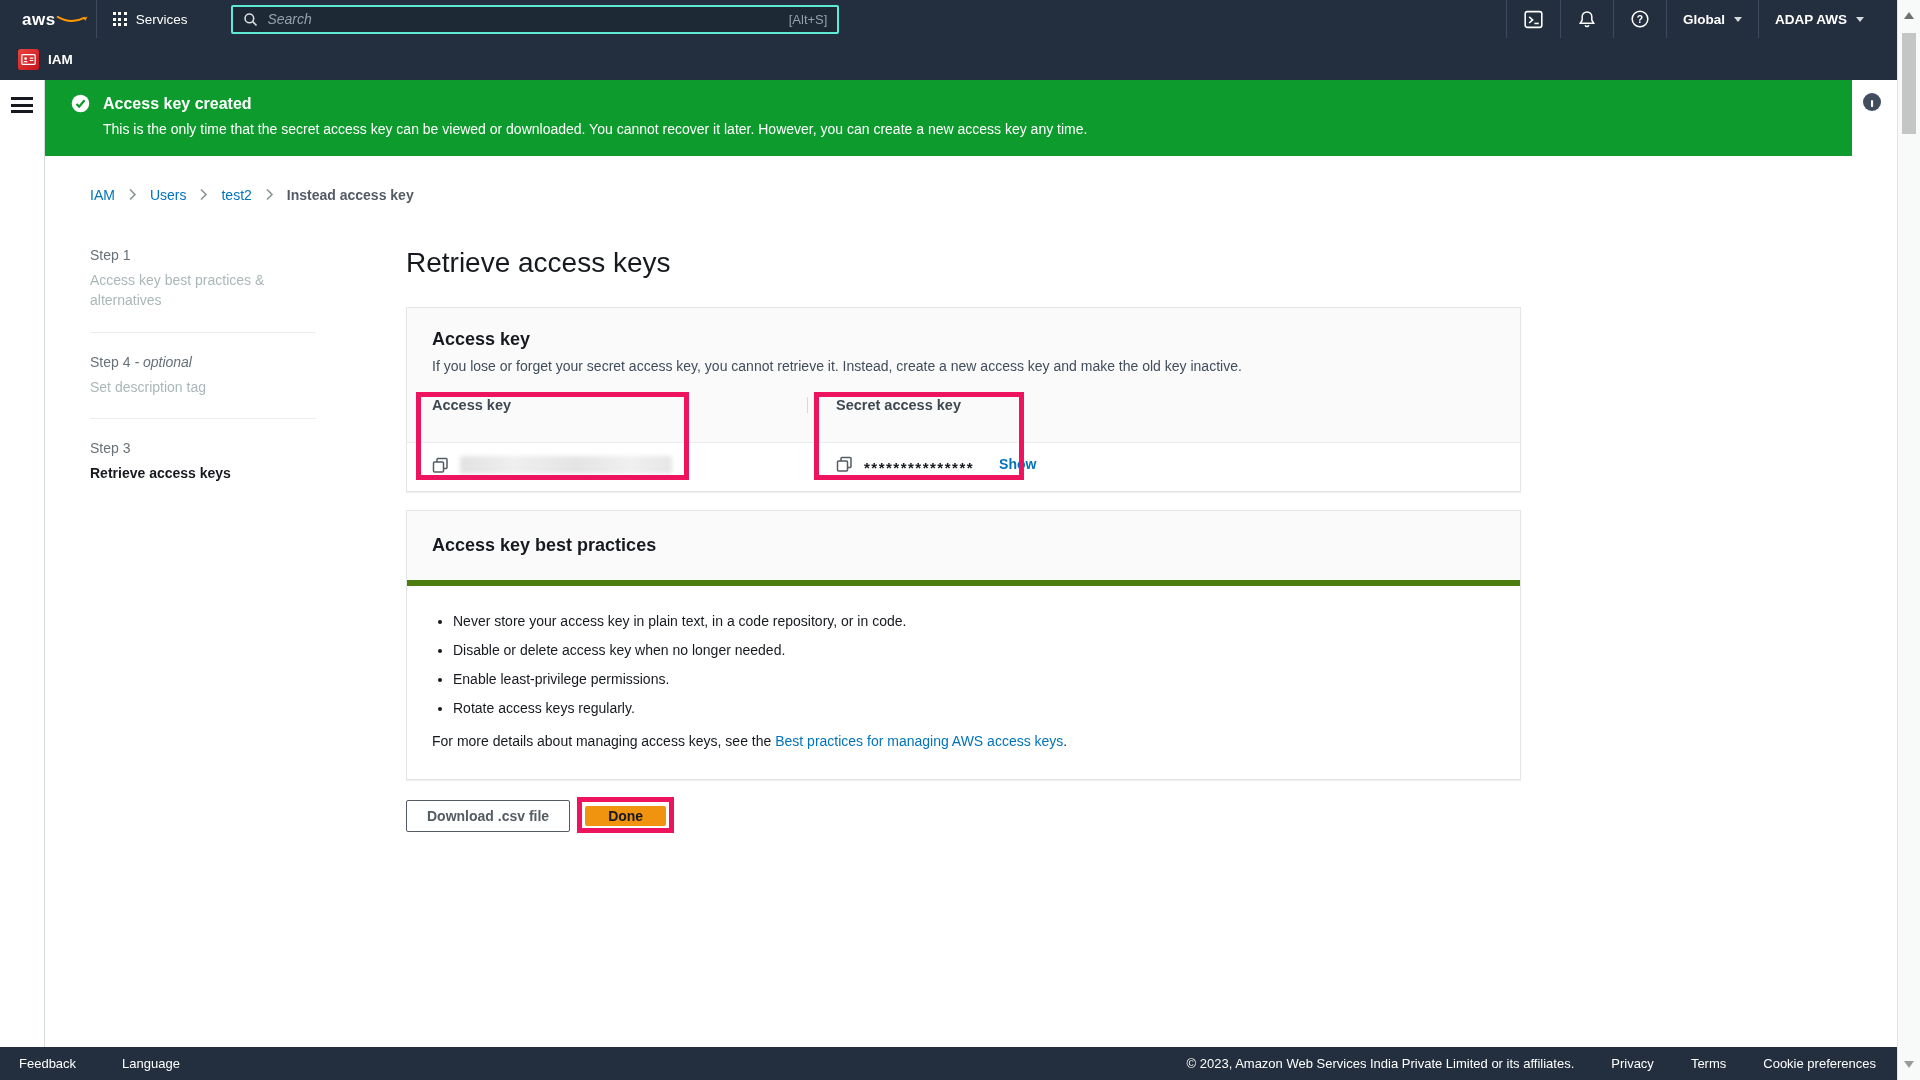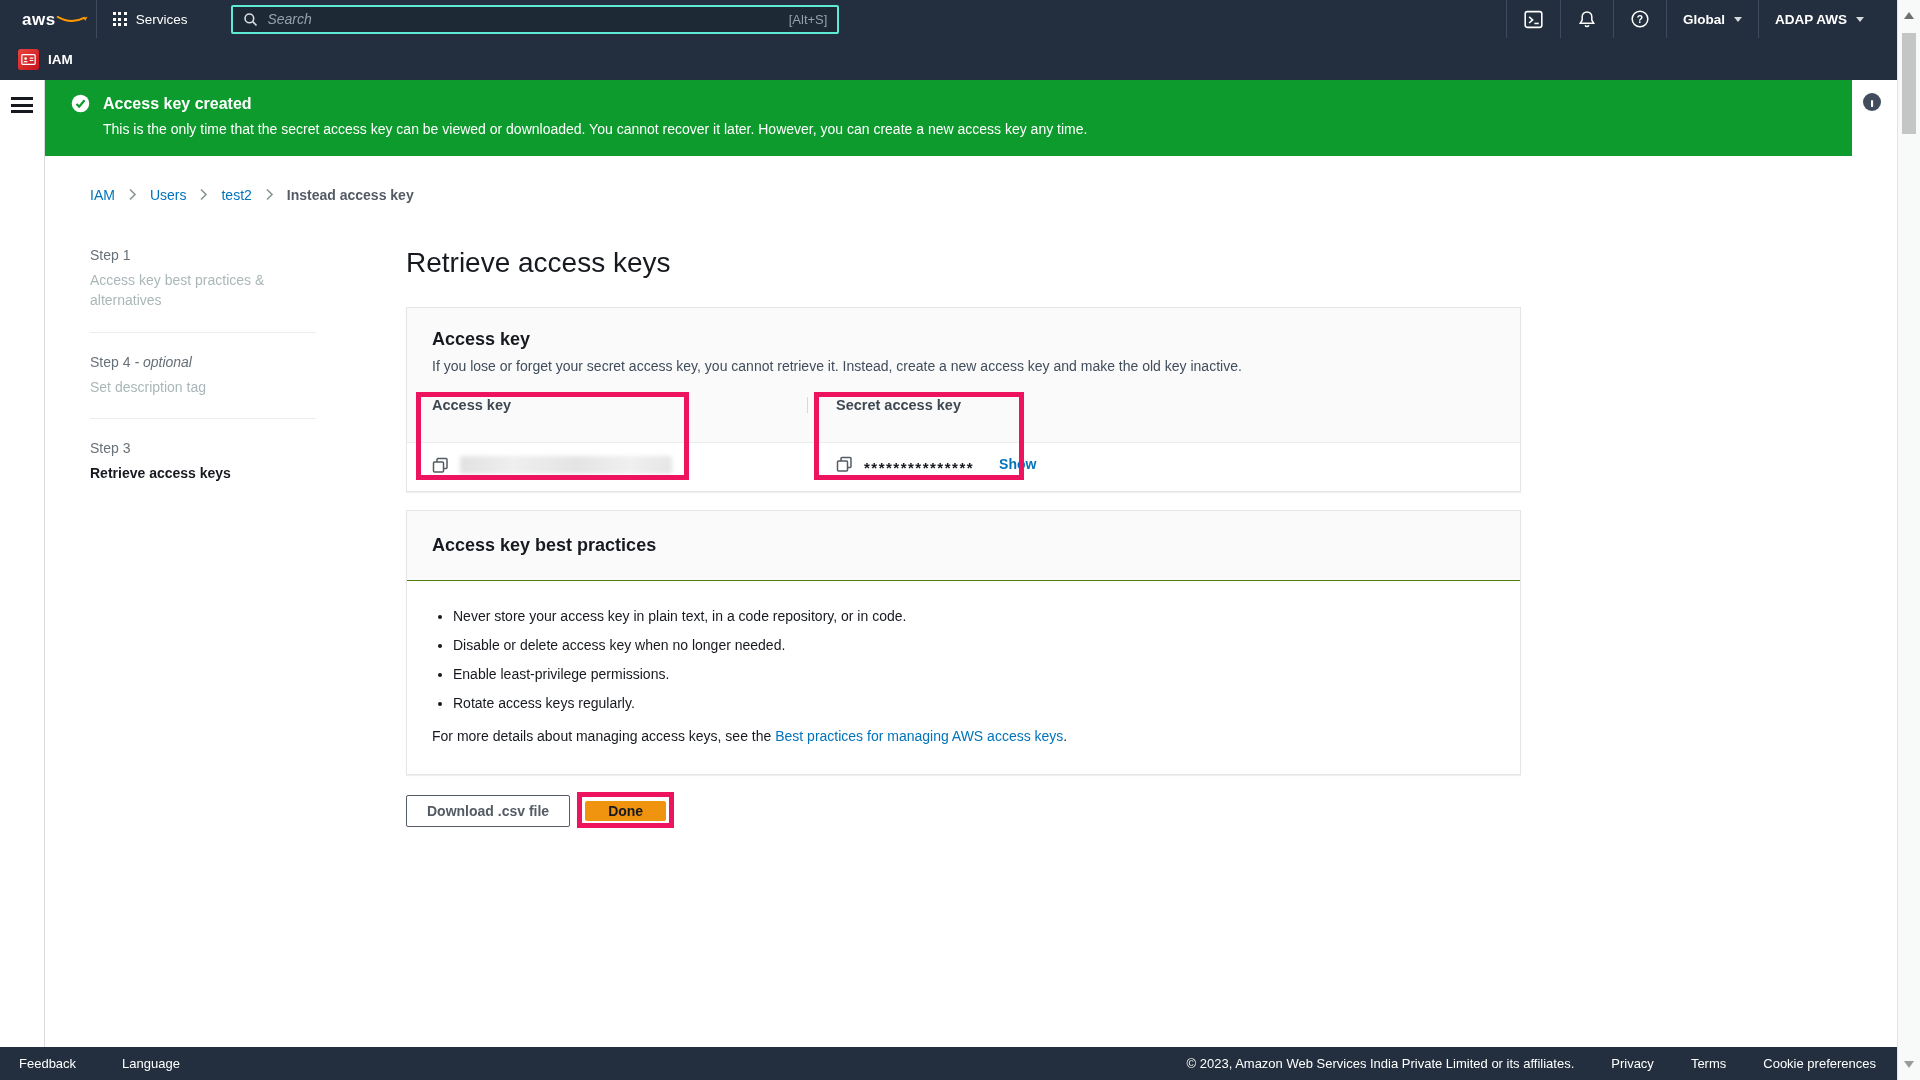--- a/index.html
+++ b/index.html
@@ -95,21 +95,21 @@
   .blur-pill { width:212px; height:18px; border-radius:2px; filter:blur(2px);
     background:linear-gradient(90deg,#e2e2e2,#efefef 25%,#e4e4e4 55%,#f0f0f0 80%,#e6e6e6); }
   .masked { font-size:15px; font-weight:700; letter-spacing:1.5px; transform:translateY(3px); color:#16191f; }
   .show-link { color:var(--link-blue); font-weight:700; font-size:14px; margin-left:14px; cursor:pointer; text-decoration:none; transform:translateY(-1px); }
   .hl-box { position:absolute; border:5px solid var(--highlight-pink); pointer-events:none; z-index:5; }
   #hl-access { left:9px; top:84px; width:273px; height:88px; }
   #hl-secret { left:407px; top:84px; width:210px; height:88px; }
 
   
   #panel-bp { margin-top:18px; }
-  .panel2-head { background:#fafafa; padding:24px 25px; border-bottom:1px solid #4d7c0f; }
+  .panel2-head { background:#fafafa; padding:24px 25px; border-bottom:6px solid #4d7c0f; }
   .panel2-body { padding:27px 25px 30px; }
   .panel2-body ul { list-style:disc; padding-left:21px; }
   .panel2-body li { font-size:14px; color:#16191f; margin-bottom:13px; }
   .more-line { font-size:14px; color:#16191f; margin-top:17px; }
   .more-line a { color:var(--link-blue); text-decoration:none; cursor:pointer; }
 
   
   .actions-row { display:flex; align-items:center; gap:15px; margin-top:20px; padding-right:3px; }
   .btn { font-family:"Liberation Sans", sans-serif; font-size:14px; font-weight:700; border-radius:2px; cursor:pointer; }
   .btn-secondary { background:#fff; border:1px solid #545b64; color:#545b64; padding:7px 20px; }

